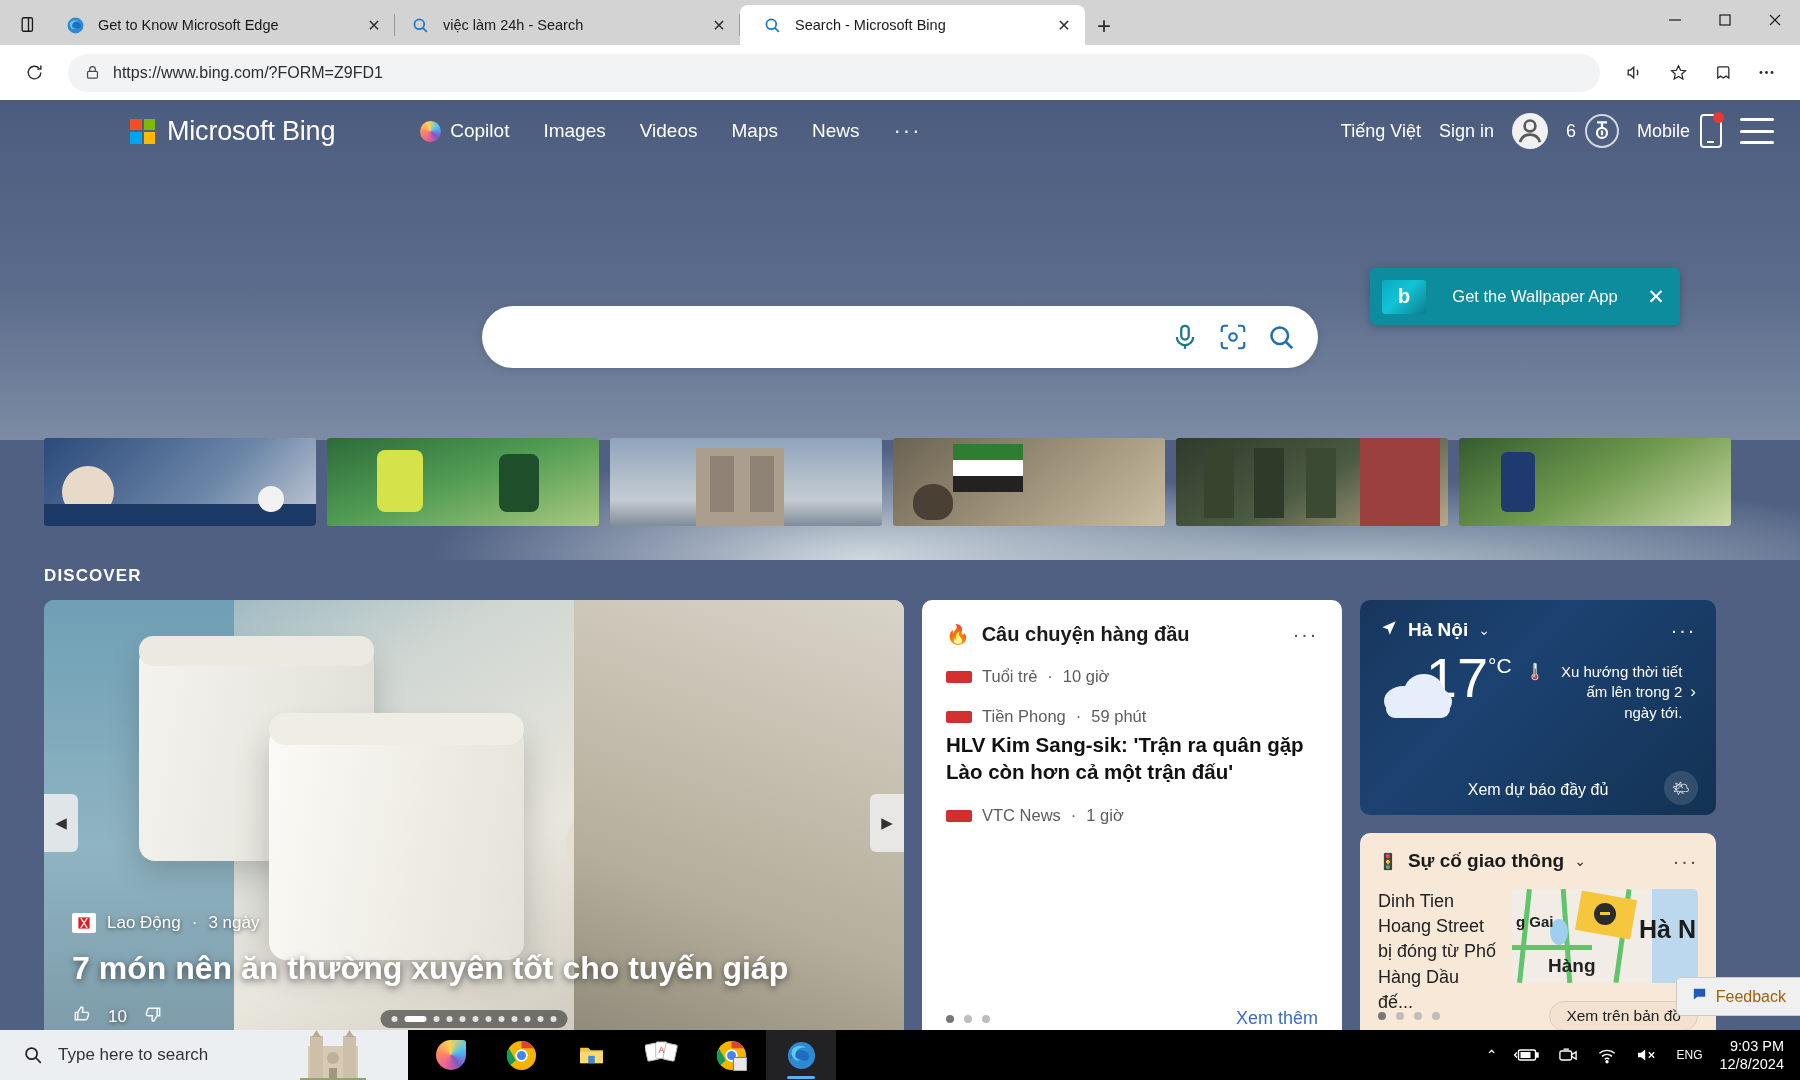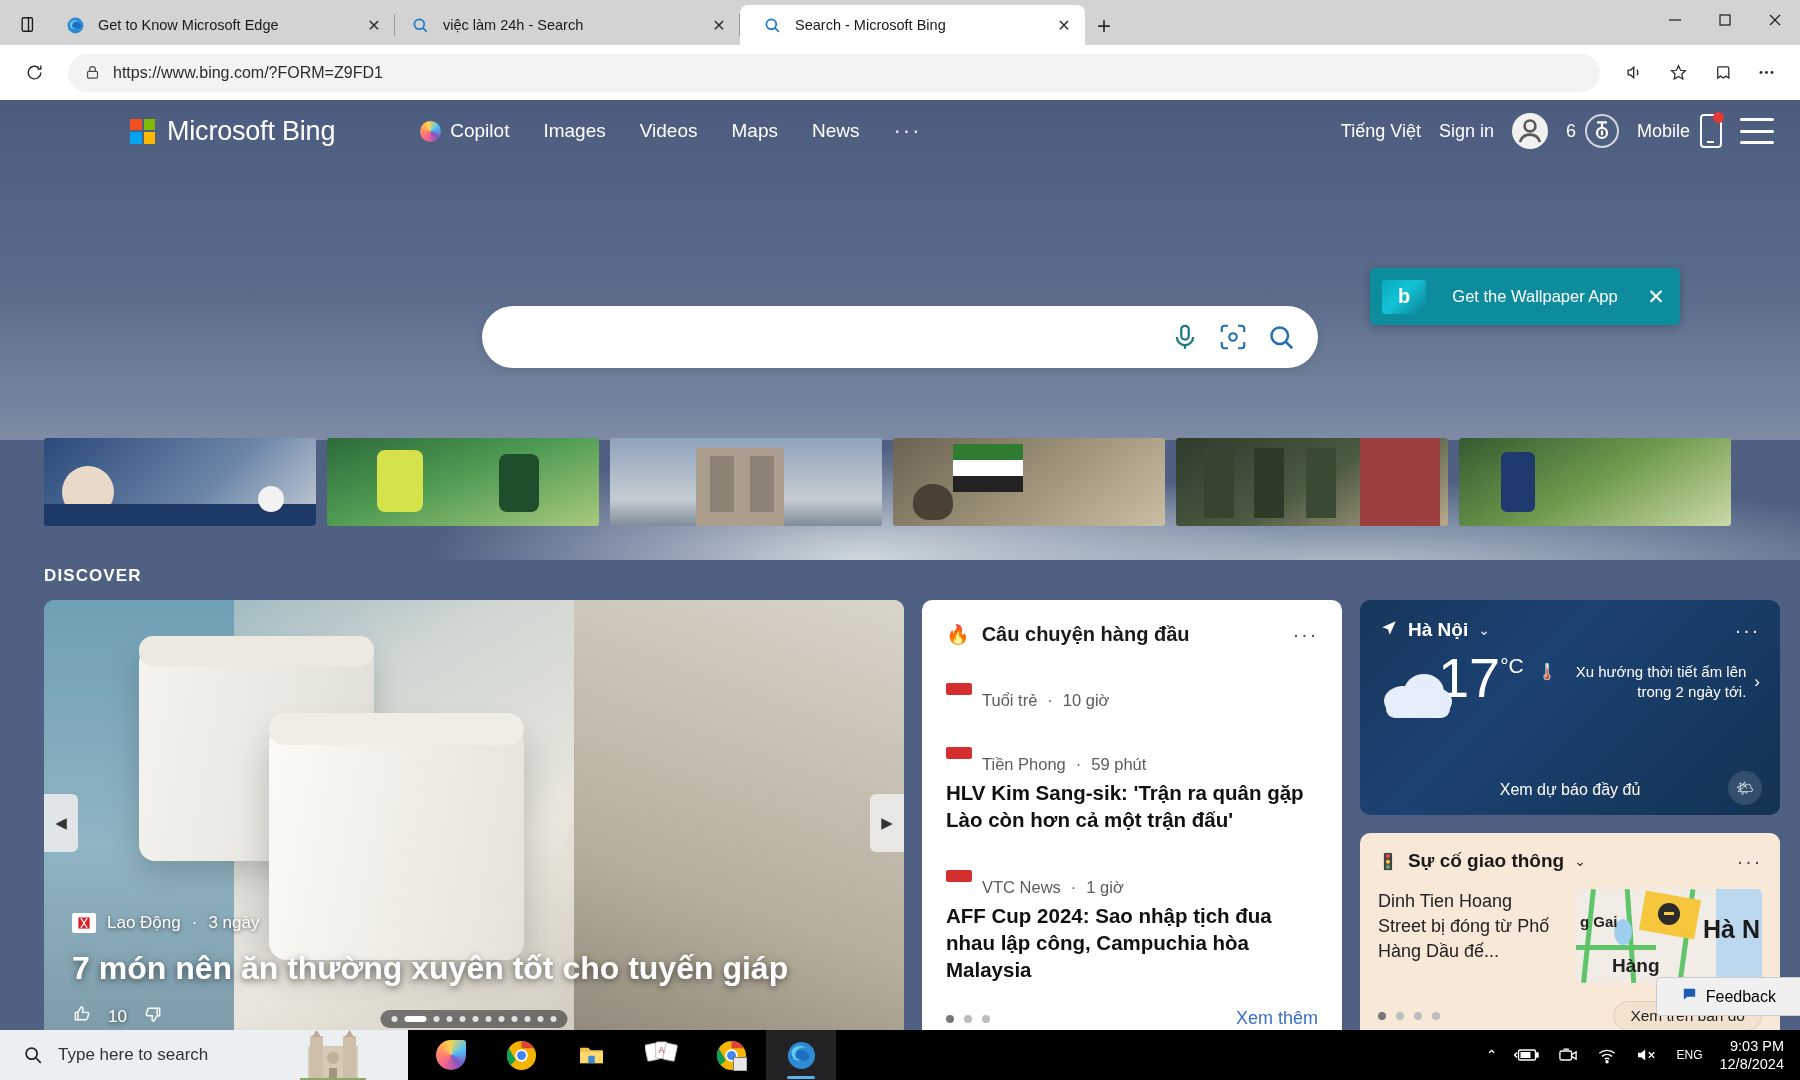--- a/index.html
+++ b/index.html
@@ -139,29 +139,29 @@
   .hero .pager i.on { width: 22px; border-radius: 4px; background: #fff; }
 
   .stories { width: 420px; height: 445px; background: #fff; border-radius: 10px; padding: 22px 24px 16px; position: relative; display: flex; flex-direction: column; }
   .stories .shead { display: flex; align-items: center; gap: 12px; }
   .stories .shead .flame { font-size: 19px; }
   .stories .shead .stitle { font-size: 20px; color: #1a1a1a; font-weight: bold; flex: 1 1 auto; }
   .stories .shead .more3 { color: #555; font-size: 21px; letter-spacing: 1.5px; }
   .story { margin-top: 21px; }
   .story .srow { display: flex; align-items: center; gap: 10px; }
   .story .logo { width: 26px; height: 12px; border-radius: 2px; background: #d32f2f; flex: 0 0 auto; }
-  .story .src { font-size: 16.5px; color: #5c5c5c; margin-top: 24px; }
+  .story .src { font-size: 16.5px; color: #5c5c5c; }
   .story .head { font-size: 20.5px; color: #111; line-height: 1.32; margin-top: 5px; font-weight: bold; }
   .stories .sfoot { margin-top: auto; display: flex; align-items: center; }
   .sdots { display: flex; align-items: center; gap: 10px; }
   .sdots i { width: 8px; height: 8px; border-radius: 50%; background: #bdbdbd; display:block; }
   .sdots i.on { background: #777; }
   .seemore { margin-left: auto; color: #3b6fc4; font-size: 18px; }
 
-  .rightcol { width: 420px; display: flex; flex-direction: column; gap: 18px; }
+  .rightcol { width: 356px; display: flex; flex-direction: column; gap: 18px; }
   .weather { height: 215px; border-radius: 10px; position: relative; overflow: hidden;
     background: linear-gradient(135deg, #17365c 0%, #1c4272 38%, #133253 100%); padding: 18px 20px; color: #fff; }
   .weather .wtop { display: flex; align-items: center; gap: 10px; }
   .weather .wcity { font-size: 19px; font-weight: bold; }
   .weather .chev { font-size: 14px; opacity: .9; }
   .weather .wmore { margin-left: auto; font-size: 21px; letter-spacing: 1.5px; opacity: .9; }
   .weather .wmain { display: flex; align-items: flex-start; margin-top: 8px; }
   .weather .cloud { width: 76px; height: 58px; position: relative; margin-top: 16px; }
   .weather .cloud i { position: absolute; background: #e7eefb; border-radius: 50%; }
   .weather .temp { font-size: 56px; font-weight: 300; line-height: 1; margin-left: 6px; }
@@ -177,21 +177,21 @@
   .traffic .ttl2 { font-size: 19px; color: #1a1a1a; font-weight: bold; }
   .traffic .chev { font-size: 14px; color: #333; }
   .traffic .tmore { margin-left: auto; font-size: 21px; letter-spacing: 1.5px; color: #555; }
   .traffic .tbody { display: flex; gap: 14px; margin-top: 16px; }
   .traffic .tdesc { font-size: 18px; color: #222; line-height: 1.4; flex: 1 1 auto; }
   .traffic .map { width: 186px; height: 94px; border-radius: 5px; overflow: hidden; position: relative; background: #eeeae3; flex: 0 0 auto; }
   .traffic .tfoot { position: absolute; left: 18px; right: 18px; bottom: 14px; display: flex; align-items: center; }
   .traffic .mapbtn { margin-left: auto; background: #f3e2d0; border: 1px solid #e0cdb9; border-radius: 15px; padding: 5px 16px; font-size: 15.5px; color: #222; }
 
   .feedback { position: absolute; right: 0; bottom: 14px; background: #f0f0f0; border: 1px solid #ccc; border-right: 0;
-    border-radius: 5px 0 0 5px; padding: 8px 24px; font-size: 16px; color: #000000; display: flex; align-items: center; gap: 8px; z-index: 9; }
+    border-radius: 5px 0 0 5px; padding: 8px 14px; font-size: 16px; color: #a16207; display: flex; align-items: center; gap: 8px; z-index: 9; }
 
   
   .taskbar { position: absolute; left: 0; bottom: 0; width: 1800px; height: 50px; background: #000; display: flex; align-items: center; z-index: 20; }
   .tb-search { width: 408px; height: 50px; background: #eceff1; display: flex; align-items: center; gap: 14px; padding-left: 22px; position: relative; overflow:hidden; }
   .tb-search .mag { width: 22px; height: 22px; color: #222; }
   .tb-search .ph { font-size: 17px; color: #333; }
   .tb-search .cath { position: absolute; right: 42px; bottom: -2px; width: 66px; height: 52px; }
   .tb-icons { display: flex; align-items: center; gap: 0; margin-left: 8px; }
   .tb-ic { width: 70px; height: 50px; display: flex; align-items: center; justify-content: center; position: relative; }
   .tb-ic.active { background: #222225; }
@@ -517,21 +517,20 @@
           <div class="head">HLV Kim Sang-sik: 'Trận ra quân gặp Lào còn hơn cả một trận đấu'</div>
         </div>
 
         <div class="story">
           <div class="srow">
             <span class="logo"></span>
             <span class="src">VTC News</span>
             <span class="src">·</span>
             <span class="src">1 giờ</span>
           </div>
-          <div class="head">AFF Cup 2024: Sao nhập tịch đua nhau lập công, Campuchia hòa Malaysia</div>
         </div>
 
         <div class="sfoot">
           <span class="sdots">
             <i class="on"></i>
               <i></i>
               <i></i>
           </span>
           <span class="seemore">Xem thêm</span>
         </div>

